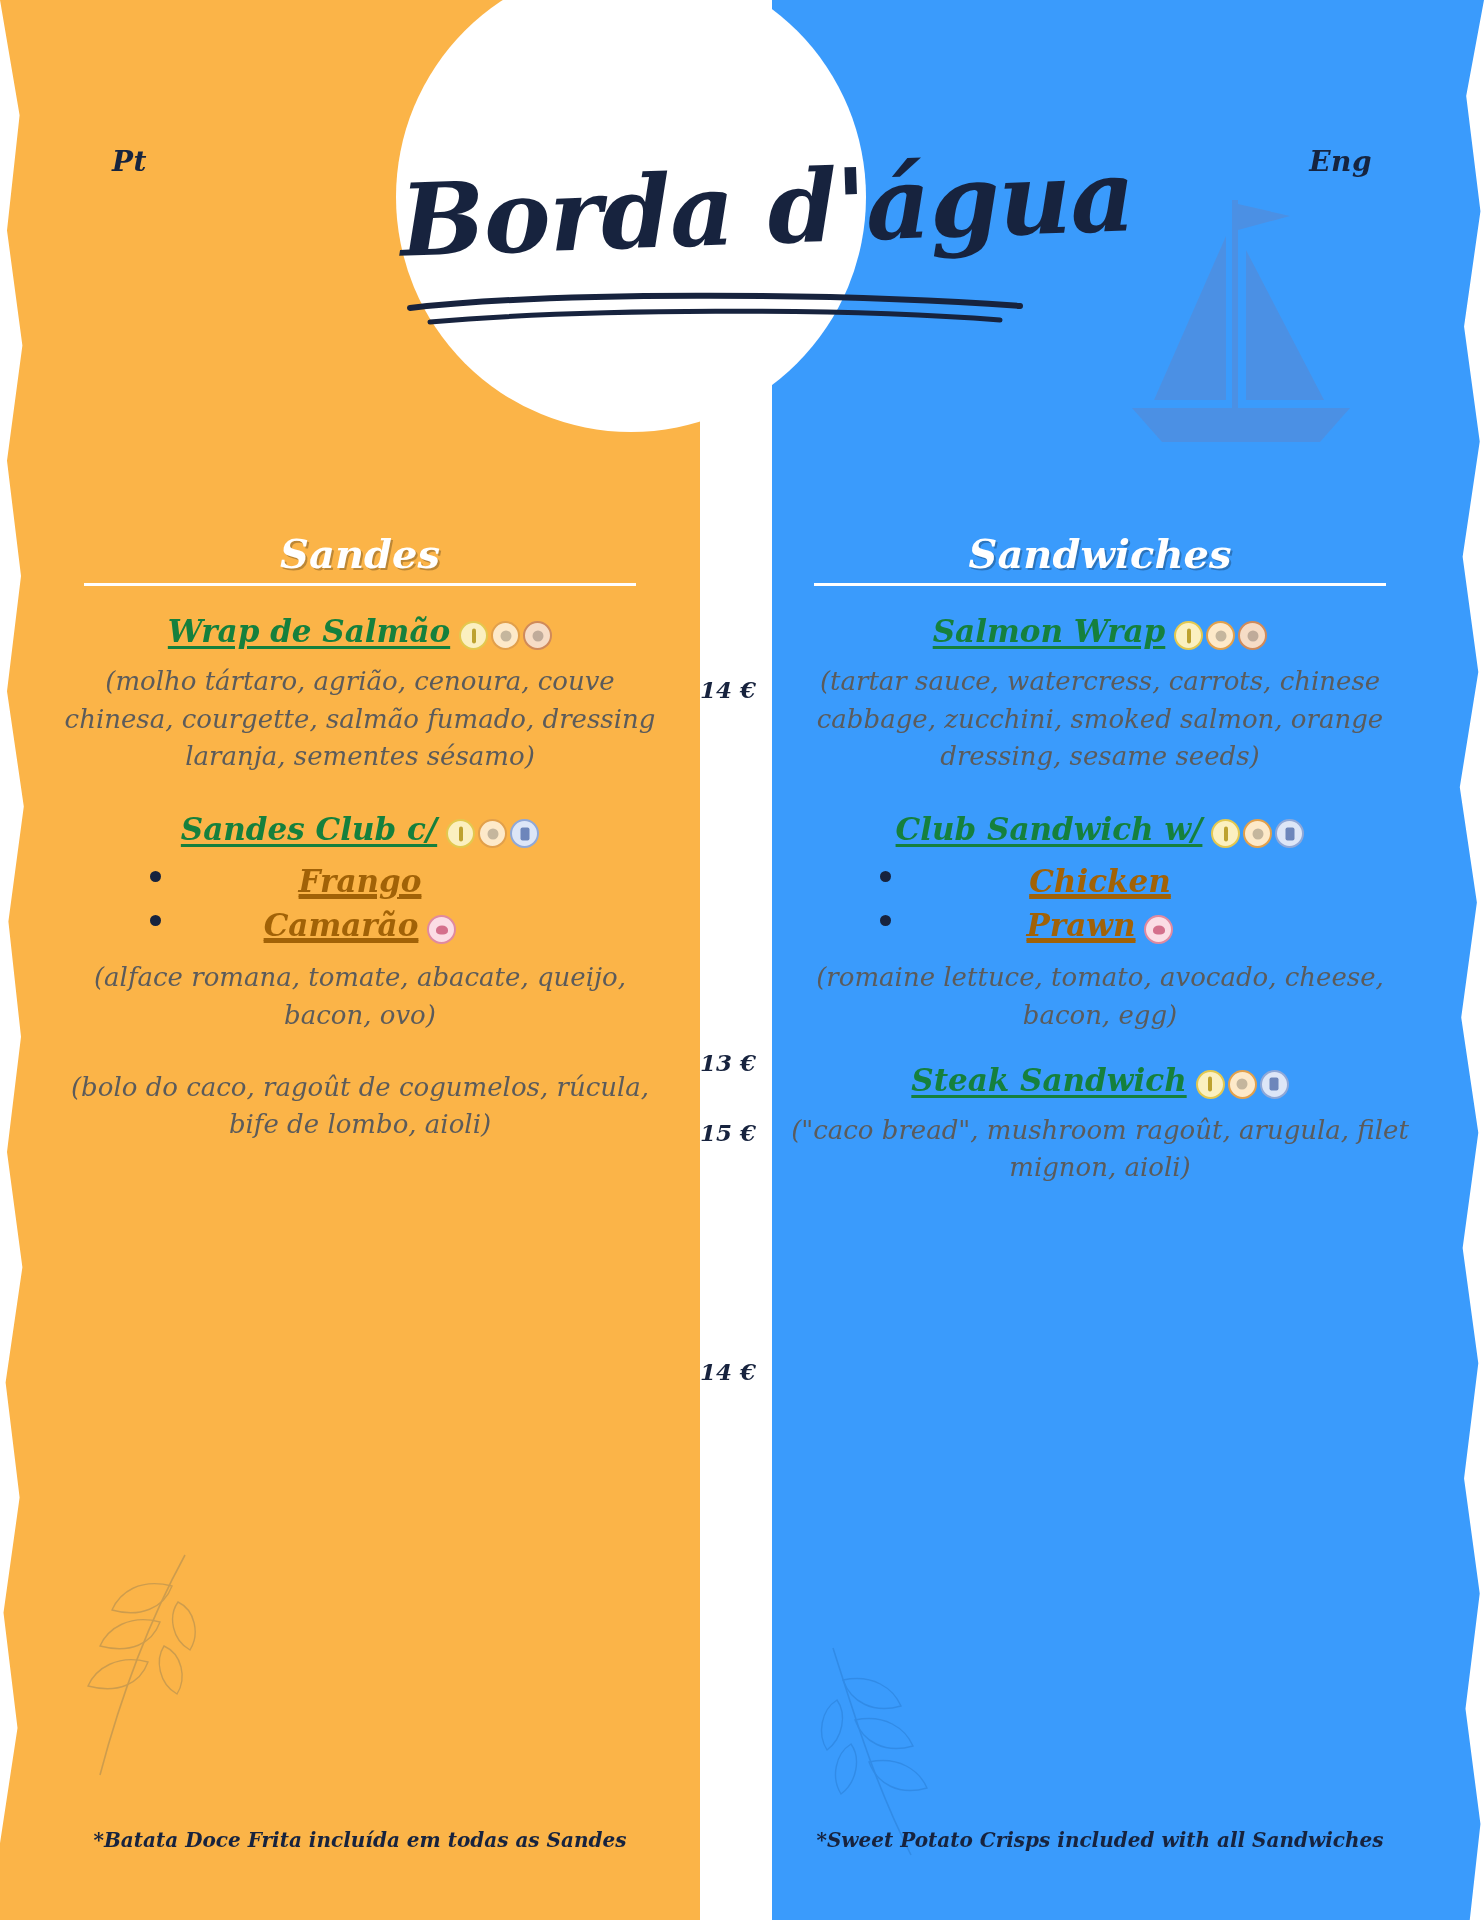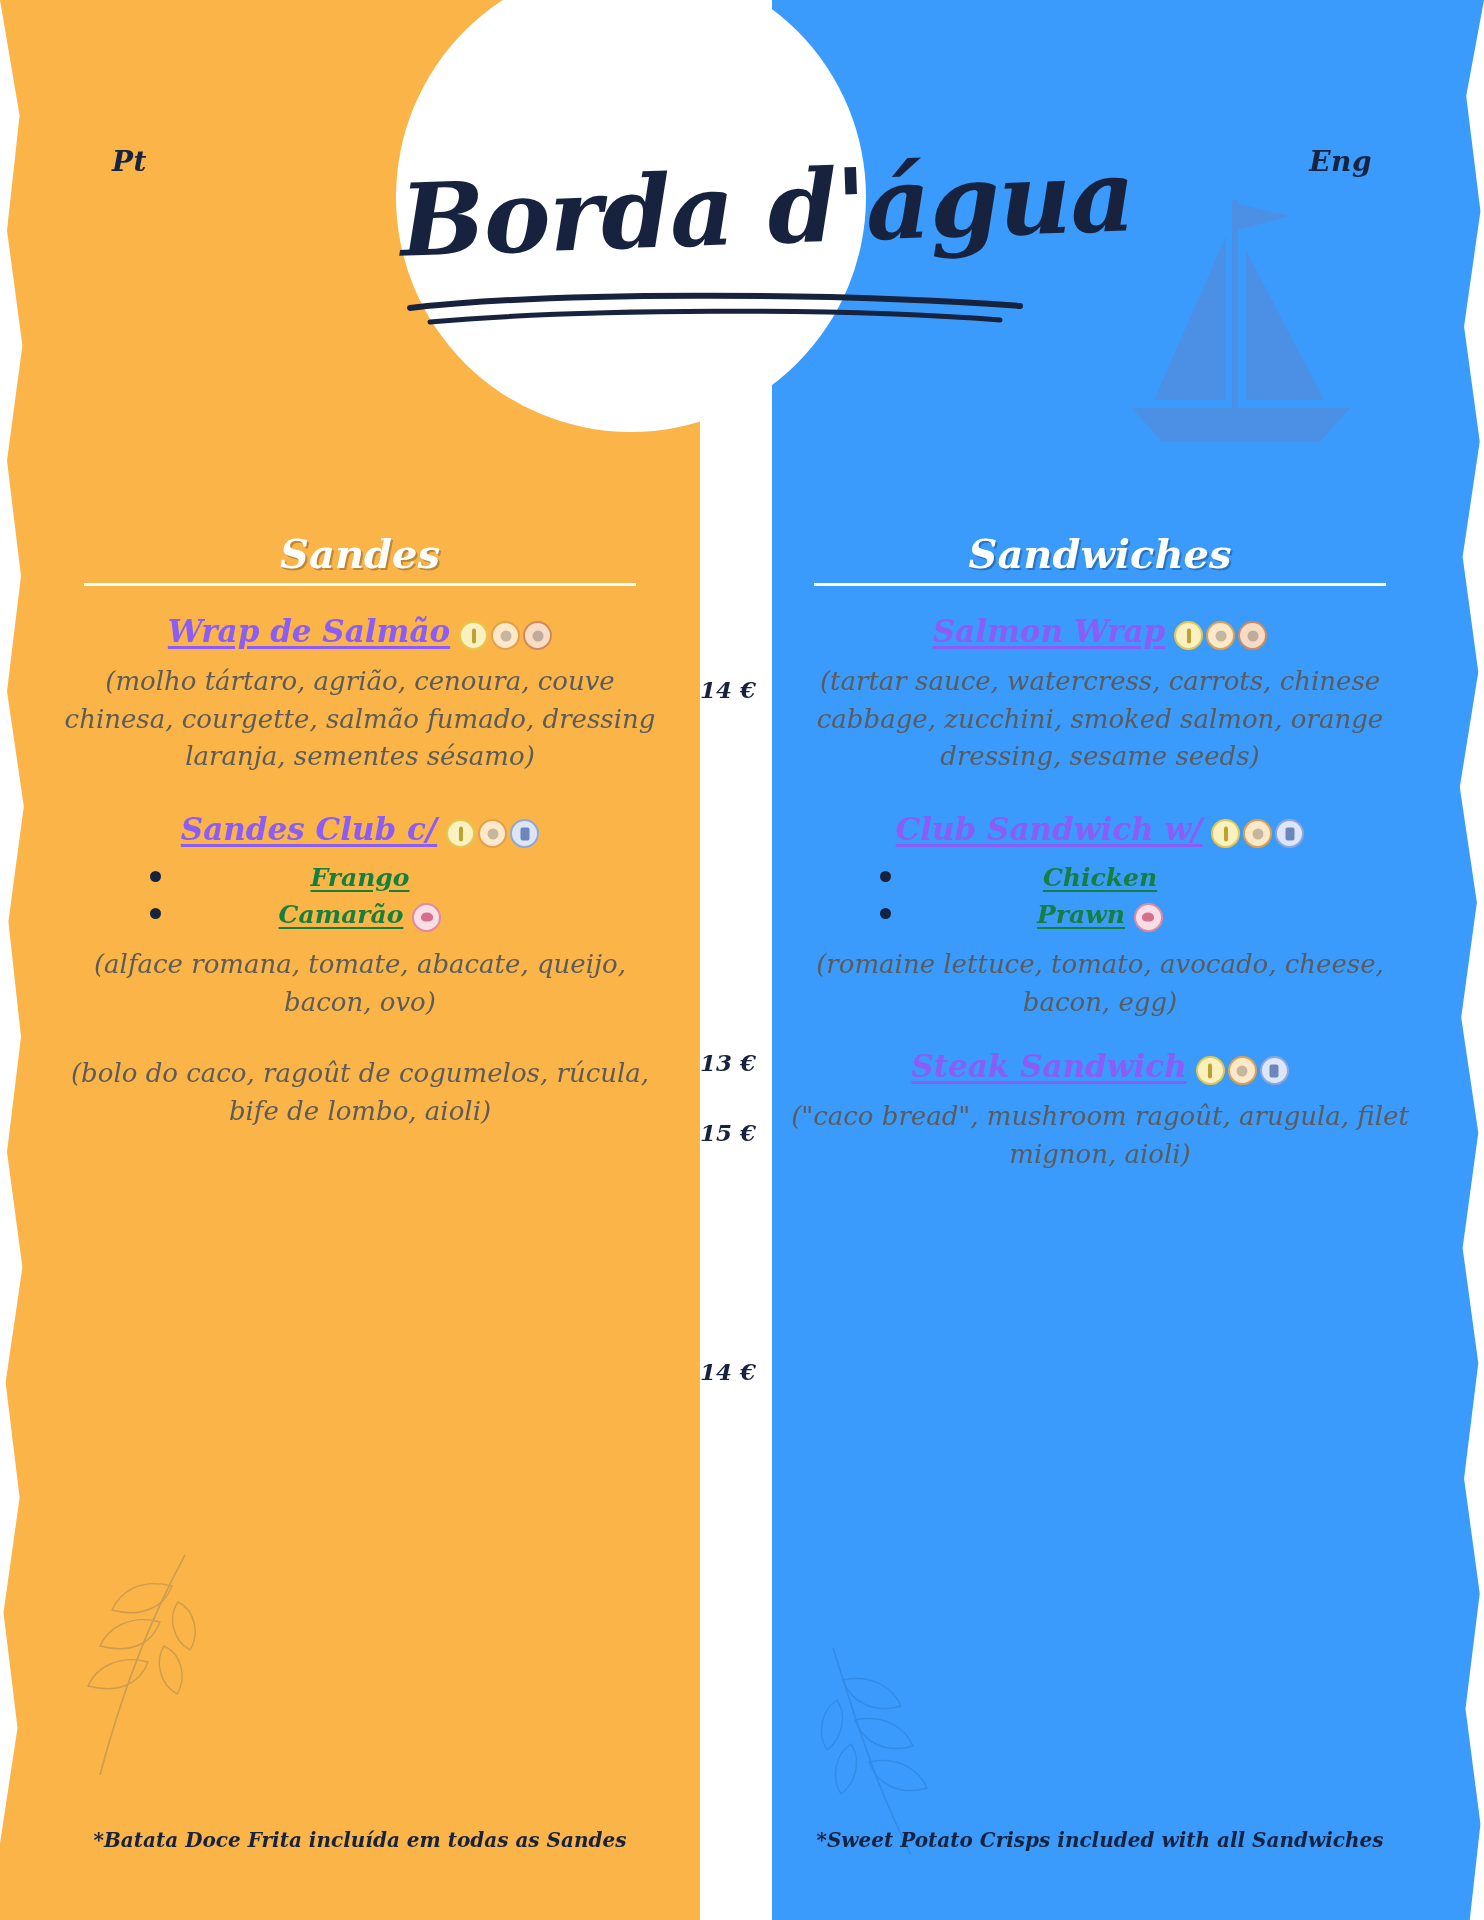--- a/index.html
+++ b/index.html
@@ -147,21 +147,21 @@
     margin: 6px 24px 26px 24px;
   }
 
   .item { margin-bottom: 16px; }
   .item-name {
     text-align: center;
     font-family: "DejaVu Serif", serif;
     font-style: italic;
     font-weight: bold;
     font-size: 31px;
-    color: #8b5cf6;
+    color: #15803d;
     line-height: 1.25;
   }
   .item-name .u {
     text-decoration: underline;
     text-underline-offset: 4px;
   }
   .item-desc {
     text-align: center;
     font-family: "DejaVu Serif", serif;
     font-style: italic;
@@ -175,23 +175,24 @@
     list-style: none;
     margin: 8px 0 0 0;
     padding: 0;
   }
   .sub-list li {
     position: relative;
     text-align: center;
     font-family: "DejaVu Serif", serif;
     font-style: italic;
     font-weight: bold;
-    font-size: 25px;
-    color: #15803d;
+    font-size: 31px;
+    color: #a16207;
     padding: 4px 0;
+    text-decoration: underline;
   }
   .sub-list li .bullet {
     position: absolute;
     left: 90px;
     top: 12px;
     width: 11px;
     height: 11px;
     background: #17233e;
     border-radius: 50%;
   }

